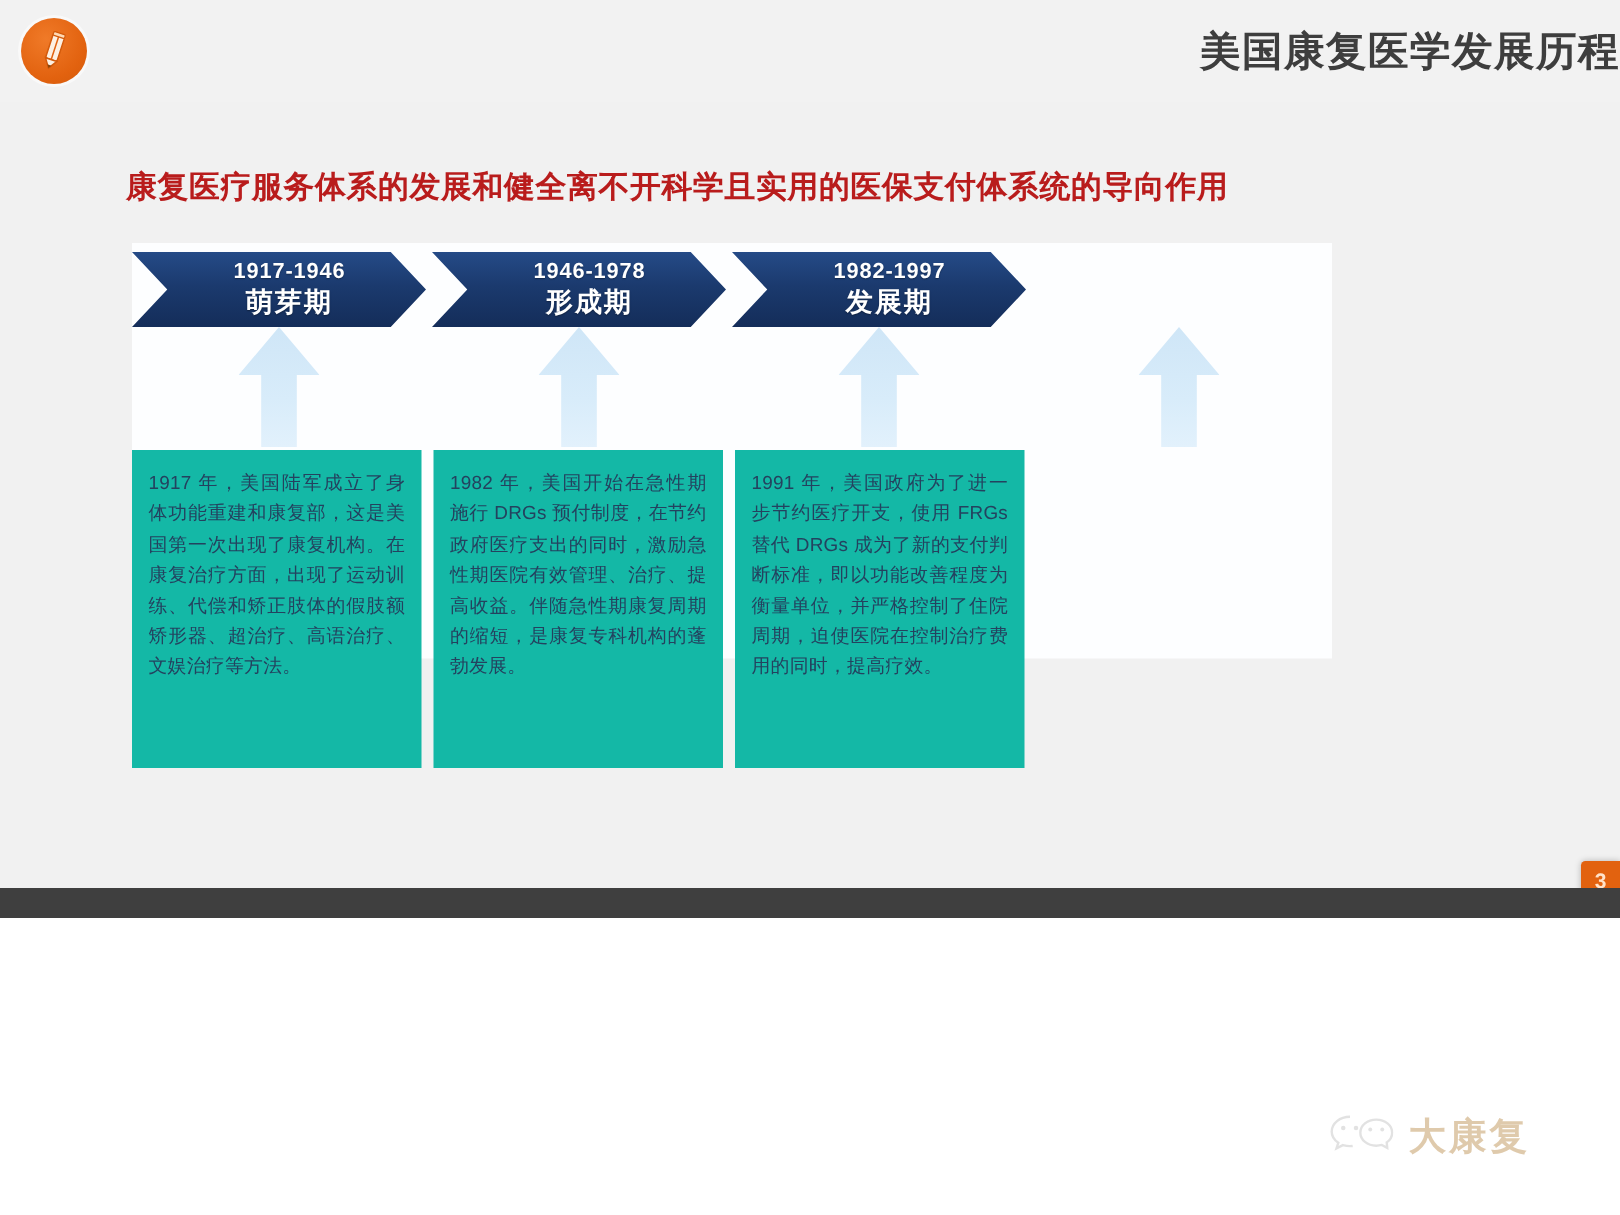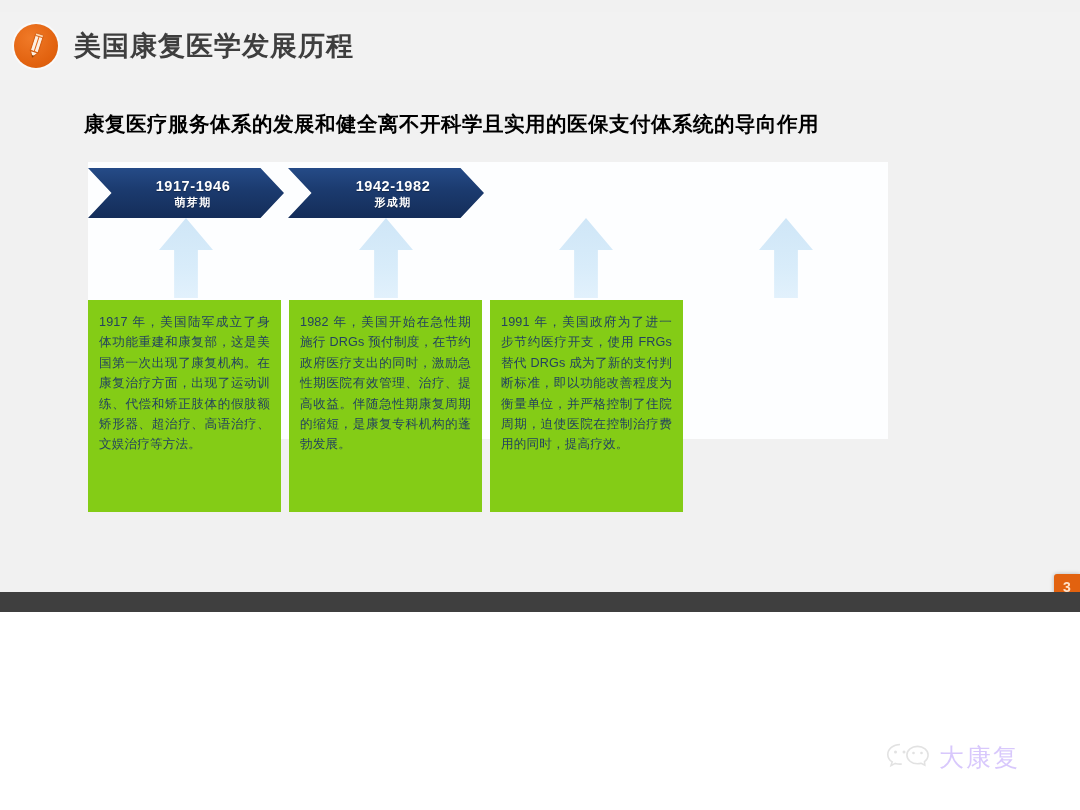--- a/index.html
+++ b/index.html
@@ -21,28 +21,29 @@
     left: 0; top: 0;
     width: 1080px;
     height: 592px;
     background: #f1f1f1;
     overflow: hidden;
   }
 
   
   .slide-header {
     position: absolute;
-    left: 0; top: 12px;
+    left: 0; top: 0;
     width: 1080px;
     height: 68px;
     display: flex;
     align-items: center;
     padding-left: 14px;
     box-sizing: border-box;
     background: #f2f2f2;
+    justify-content: space-between;
   }
   .header-icon {
     width: 44px;
     height: 44px;
     border-radius: 50%;
     background: radial-gradient(circle at 38% 32%, #f07a28 0%, #e2620f 65%, #d35a0b 100%);
     position: relative;
     flex: 0 0 auto;
     box-shadow: 0 0 0 2px rgba(255,255,255,0.55);
   }
@@ -57,21 +58,21 @@
     white-space: nowrap;
   }
 
   
   .subtitle {
     position: absolute;
     left: 84px;
     top: 110px;
     font-size: 20.5px;
     font-weight: bold;
-    color: #000000;
+    color: #b91c1c;
     letter-spacing: 0.5px;
     white-space: nowrap;
   }
 
   
   .diagram {
     position: absolute;
     left: 88px;
     top: 162px;
     width: 800px;
@@ -104,21 +105,21 @@
     padding-left: 14px;
   }
   .chevron .years {
     font-size: 14.5px;
     font-weight: bold;
     letter-spacing: 0.6px;
     line-height: 1.25;
     text-shadow: 0 1px 1px rgba(0,0,0,0.35);
   }
   .chevron .phase {
-    font-size: 11px;
+    font-size: 18px;
     font-weight: bold;
     letter-spacing: 1.4px;
     line-height: 1.3;
     text-shadow: 0 1px 1px rgba(0,0,0,0.35);
   }
 
   
   .arrow-row {
     position: absolute;
     left: 0; top: 56px;
@@ -146,21 +147,21 @@
     left: 0;
     top: 138px;
     width: 800px;
     height: 212px;
     display: flex;
     gap: 8px;
   }
   .panel {
     width: 193px;
     height: 212px;
-    background: #84cc16;
+    background: #14b8a6;
     box-sizing: border-box;
     padding: 12px 11px 10px 11px;
     font-size: 12.6px;
     line-height: 1.62;
     color: #24425f;
     letter-spacing: 0.15px;
     text-align: justify;
     overflow: hidden;
     font-family: "Liberation Sans", "DejaVu Sans", sans-serif;
   }
@@ -210,22 +211,22 @@
     position: absolute;
     right: 60px;
     bottom: 36px;
     display: flex;
     align-items: center;
     gap: 10px;
     opacity: 0.33;
   }
   .watermark-text {
     font-size: 25px;
-    font-weight: normal;
-    color: #8b5cf6;
+    font-weight: bold;
+    color: #a16207;
     letter-spacing: 2px;
   }
 </style>
 </head>
 <body>
 
 <div class="slide">
 
   <div class="slide-header">
     <div class="header-icon">
@@ -245,22 +246,26 @@
   <div class="subtitle">康复医疗服务体系的发展和健全离不开科学且实用的医保支付体系统的导向作用</div>
 
   <div class="diagram">
 
     <div class="chevron-row">
       <div class="chevron">
         <span class="years">1917-1946</span>
         <span class="phase">萌芽期</span>
       </div>
       <div class="chevron">
-        <span class="years">1942-1982</span>
+        <span class="years">1946-1978</span>
         <span class="phase">形成期</span>
+      </div>
+      <div class="chevron">
+        <span class="years">1982-1997</span>
+        <span class="phase">发展期</span>
       </div>
     </div>
 
     <div class="arrow-row">
       <div class="arrow-cell">
         <div class="arrow-up"></div>
       </div>
       <div class="arrow-cell">
         <div class="arrow-up"></div>
       </div>

